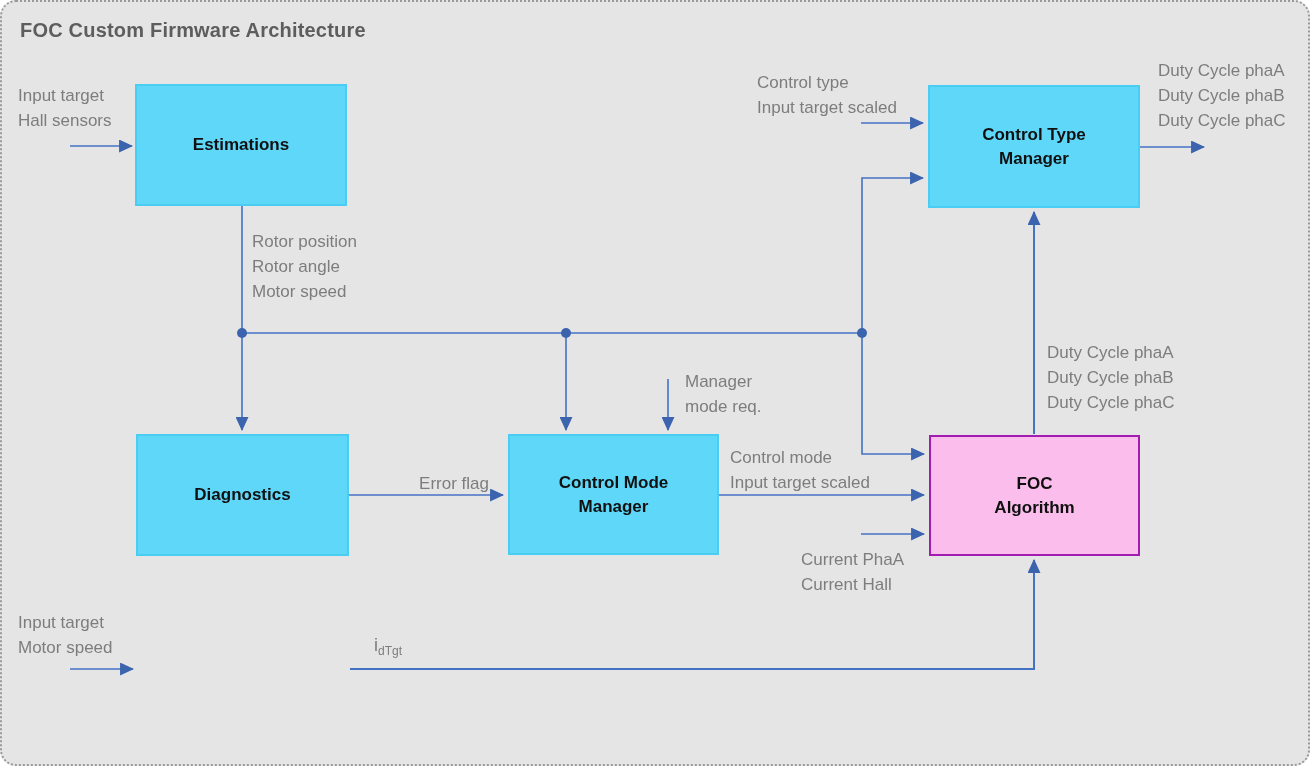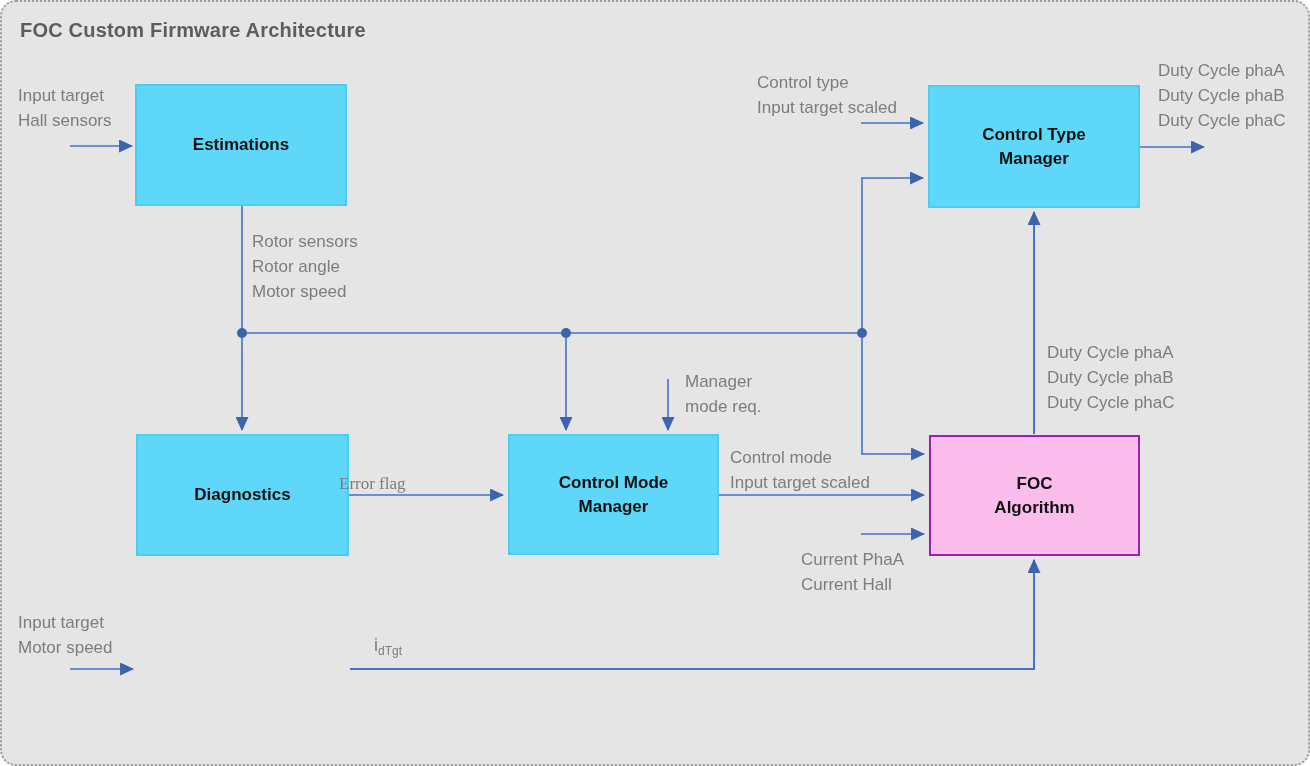--- a/index.html
+++ b/index.html
@@ -26,21 +26,21 @@
     line-height:24px;
     box-sizing:border-box;
   }
   .node.cyan{background:#5ed7f9;border:2px solid #49cdf2;}
   .node.pink{background:#fbbeec;border:2px solid #a21caf;}
   .lbl{
     position:absolute;
     color:#7d7d7d;font-size:17px;line-height:25px;
     white-space:nowrap;
   }
-  .lbl.center{text-align:left;font-family:Liberation Serif, serif;}
+  .lbl.center{text-align:right;}
   .sub{font-size:12px;vertical-align:-4px;}
   svg.wires{position:absolute;left:0;top:0;width:1310px;height:766px;pointer-events:none;}
 </style>
 </head>
 <body>
 
 <div class="canvas">
 
   <svg class="wires" viewBox="0 0 1310 766">
     <defs>
@@ -109,21 +109,21 @@
     <div>Input target scaled</div>
   </div>
 
   <div class="lbl" style="left:1156px;top:56px">
     <div>Duty Cycle phaA</div>
     <div>Duty Cycle phaB</div>
     <div>Duty Cycle phaC</div>
   </div>
 
   <div class="lbl" style="left:250px;top:227px">
-    <div>Rotor sensors</div>
+    <div>Rotor position</div>
     <div>Rotor angle</div>
     <div>Motor speed</div>
   </div>
 
   <div class="lbl" style="left:683px;top:367px">
     <div>Manager</div>
     <div>mode req.</div>
   </div>
 
   <div class="lbl" style="left:728px;top:443px">

